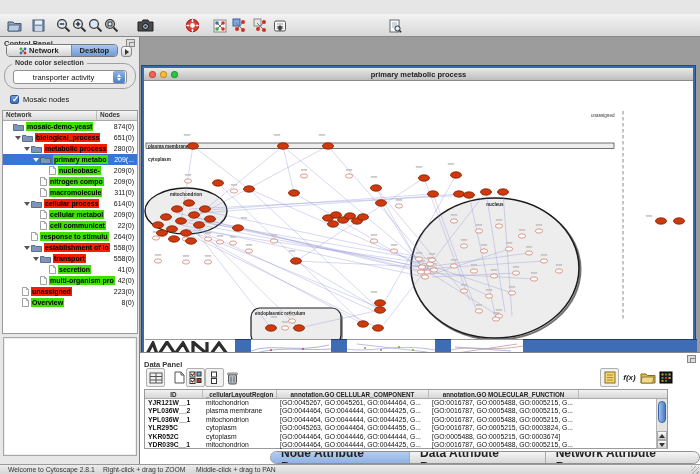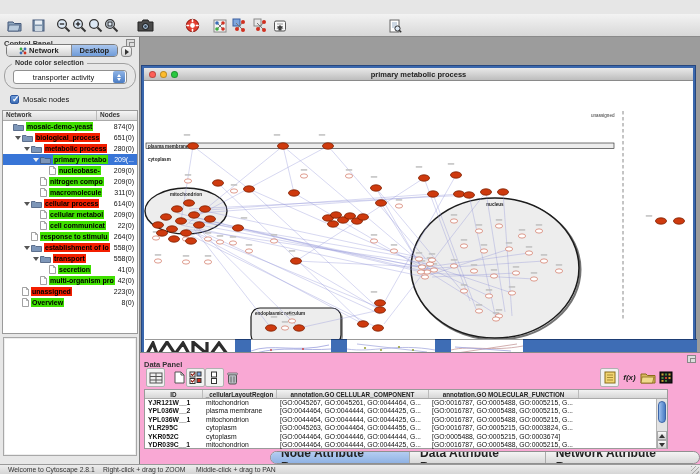--- a/index.html
+++ b/index.html
@@ -78,21 +78,21 @@
   #net-titlebar { height:13px; background:linear-gradient(#e9e9e9,#bdbdbd); border-bottom:1px solid #8a8a8a; display:flex; align-items:center; position:relative; }
   #net-titlebar .wtitle { position:absolute; left:0; right:0; text-align:center; font-size:7.5px; font-weight:700; color:#222; }
   #net-canvas { position:relative; width:549px; height:284px; background:#fff; overflow:hidden; }
   #net-grip { position:absolute; right:0; bottom:0; width:8px; height:8px;
     background:repeating-linear-gradient(135deg,#bbb 0 1px,transparent 1px 3px); }
 
   .frag { position:absolute; top:302px; height:13px; background:#fff; border-top:1px solid #999; overflow:hidden; }
   .frag-blue { position:absolute; top:302px; height:13px; background:#3e6db5; border-top:1px solid #1d3d74; }
 
   
-  #data-panel { position:absolute; left:140px; top:352px; width:560px; height:112px; background:#f9a8d4; border-top:1px solid #888; }
+  #data-panel { position:absolute; left:140px; top:352px; width:560px; height:112px; background:#ffffff; border-top:1px solid #888; }
   #dp-header { position:relative; height:12px; }
   #dp-header .ptitle { font-size:7.5px; font-weight:700; color:#333; margin-left:4px; line-height:12px; }
   .dpi { position:absolute; top:15px; width:19px; height:19px; display:flex; align-items:center; justify-content:center; border:1px solid transparent; }
   .dpi.boxed { border:1px solid #b0b0b0; border-radius:2px; background:#f2f2f2; }
   #fx-label { font-style:italic; font-weight:700; font-size:8px; color:#222; }
 
   #dp-table { position:absolute; left:4px; top:36px; width:524px; height:60px; background:#fff; border:1px solid #9a9a9a; }
   #dp-thead { display:flex; height:9px; background:linear-gradient(#f2f2f2,#d6d6d6); border-bottom:1px solid #aaa; }
   #dp-thead .hc { font-size:6.3px; font-weight:700; color:#222; text-align:center; border-right:1px solid #bbb; overflow:hidden; line-height:9px; }
   .dp-row { display:flex; height:8.4px; }

